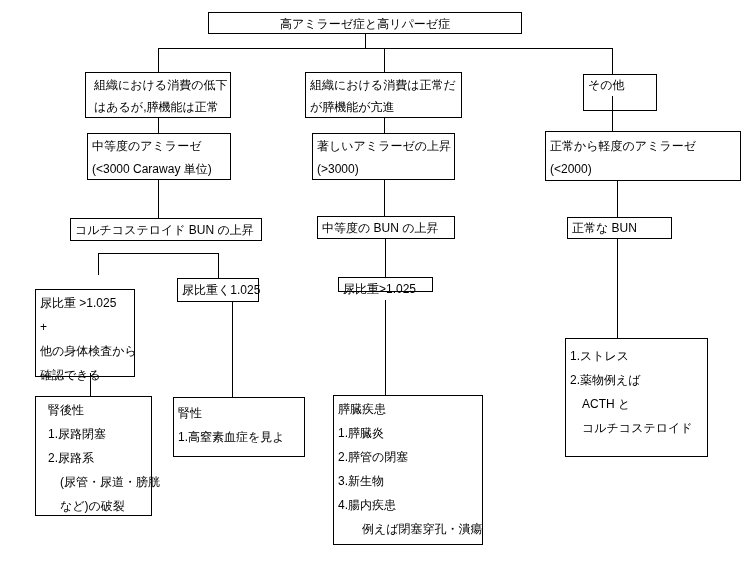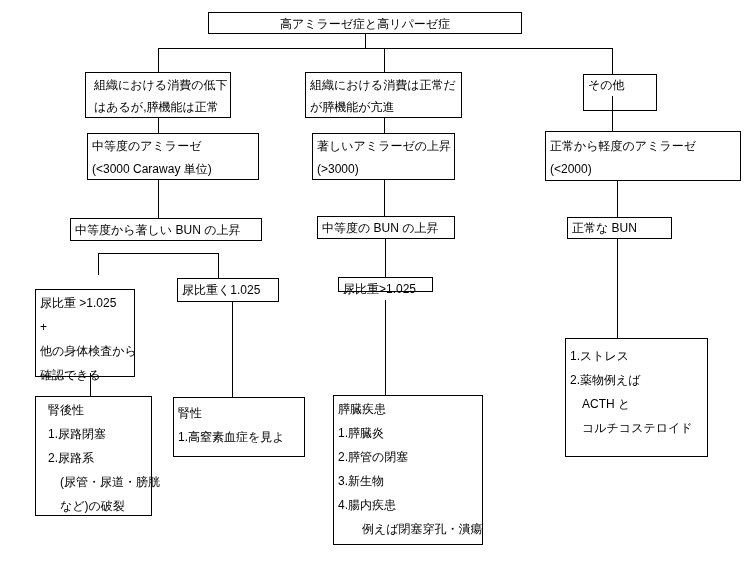--- a/index.html
+++ b/index.html
@@ -15,28 +15,28 @@
   .tall{line-height:24px;}
   .ctr{text-align:center;line-height:20px;}
   .cv,.ch{position:absolute;background:#000;}
   .cv{width:1px;}
   .ch{height:1px;}
   
   #title{left:208px;top:12px;width:314px;height:22px;}
   #l1{left:85px;top:72px;width:146px;height:46px;line-height:22px;padding-left:8px;}
   #m1{left:305px;top:72px;width:157px;height:46px;line-height:22px;}
   #r1{left:583px;top:74px;width:74px;height:37px;line-height:19px;}
-  #l2{left:87px;top:133px;width:172px;height:47px;}
+  #l2{left:87px;top:133px;width:144px;height:47px;}
   #m2{left:312px;top:133px;width:143px;height:47px;}
   #r2{left:545px;top:131px;width:196px;height:50px;padding-top:3px;}
   #l3{left:70px;top:218px;width:192px;height:23px;line-height:20px;}
   #m3{left:317px;top:216px;width:138px;height:23px;line-height:20px;}
   #r3{left:567px;top:217px;width:105px;height:22px;line-height:19px;}
   #l4a{left:35px;top:289px;width:100px;height:88px;}
-  #l4b{left:177px;top:278px;width:102px;height:24px;line-height:21px;}
+  #l4b{left:177px;top:278px;width:82px;height:24px;line-height:21px;}
   #m4{left:338px;top:277px;width:95px;height:15px;line-height:20px;}
   #l5a{left:35px;top:396px;width:117px;height:120px;padding-left:12px;}
   #l5b{left:173px;top:397px;width:132px;height:60px;padding-top:3px;}
   #m5{left:333px;top:395px;width:150px;height:150px;}
   #r5{left:565px;top:338px;width:143px;height:119px;padding-top:5px;}
 </style>
 </head>
 <body>
 
 <div id="canvas">
@@ -49,21 +49,21 @@
 が膵機能が亢進</div>
   <div class="node" id="r1">その他</div>
 
   <div class="node" id="l2">中等度のアミラーゼ
 (&lt;3000 Caraway 単位)</div>
   <div class="node" id="m2">著しいアミラーゼの上昇
 (&gt;3000)</div>
   <div class="node" id="r2">正常から軽度のアミラーゼ
 (&lt;2000)</div>
 
-  <div class="node" id="l3">中等度から著しい BUN の上昇</div>
+  <div class="node" id="l3">コルチコステロイド BUN の上昇</div>
   <div class="node" id="r3">正常な BUN</div>
   <div class="node" id="m3">中等度の BUN の上昇</div>
 
   <div class="node tall" id="l4a">尿比重 &gt;1.025
 +
 他の身体検査から
 確認できる</div>
   <div class="node" id="l4b">尿比重く1.025</div>
   <div class="node" id="m4">尿比重&gt;1.025</div>
 

